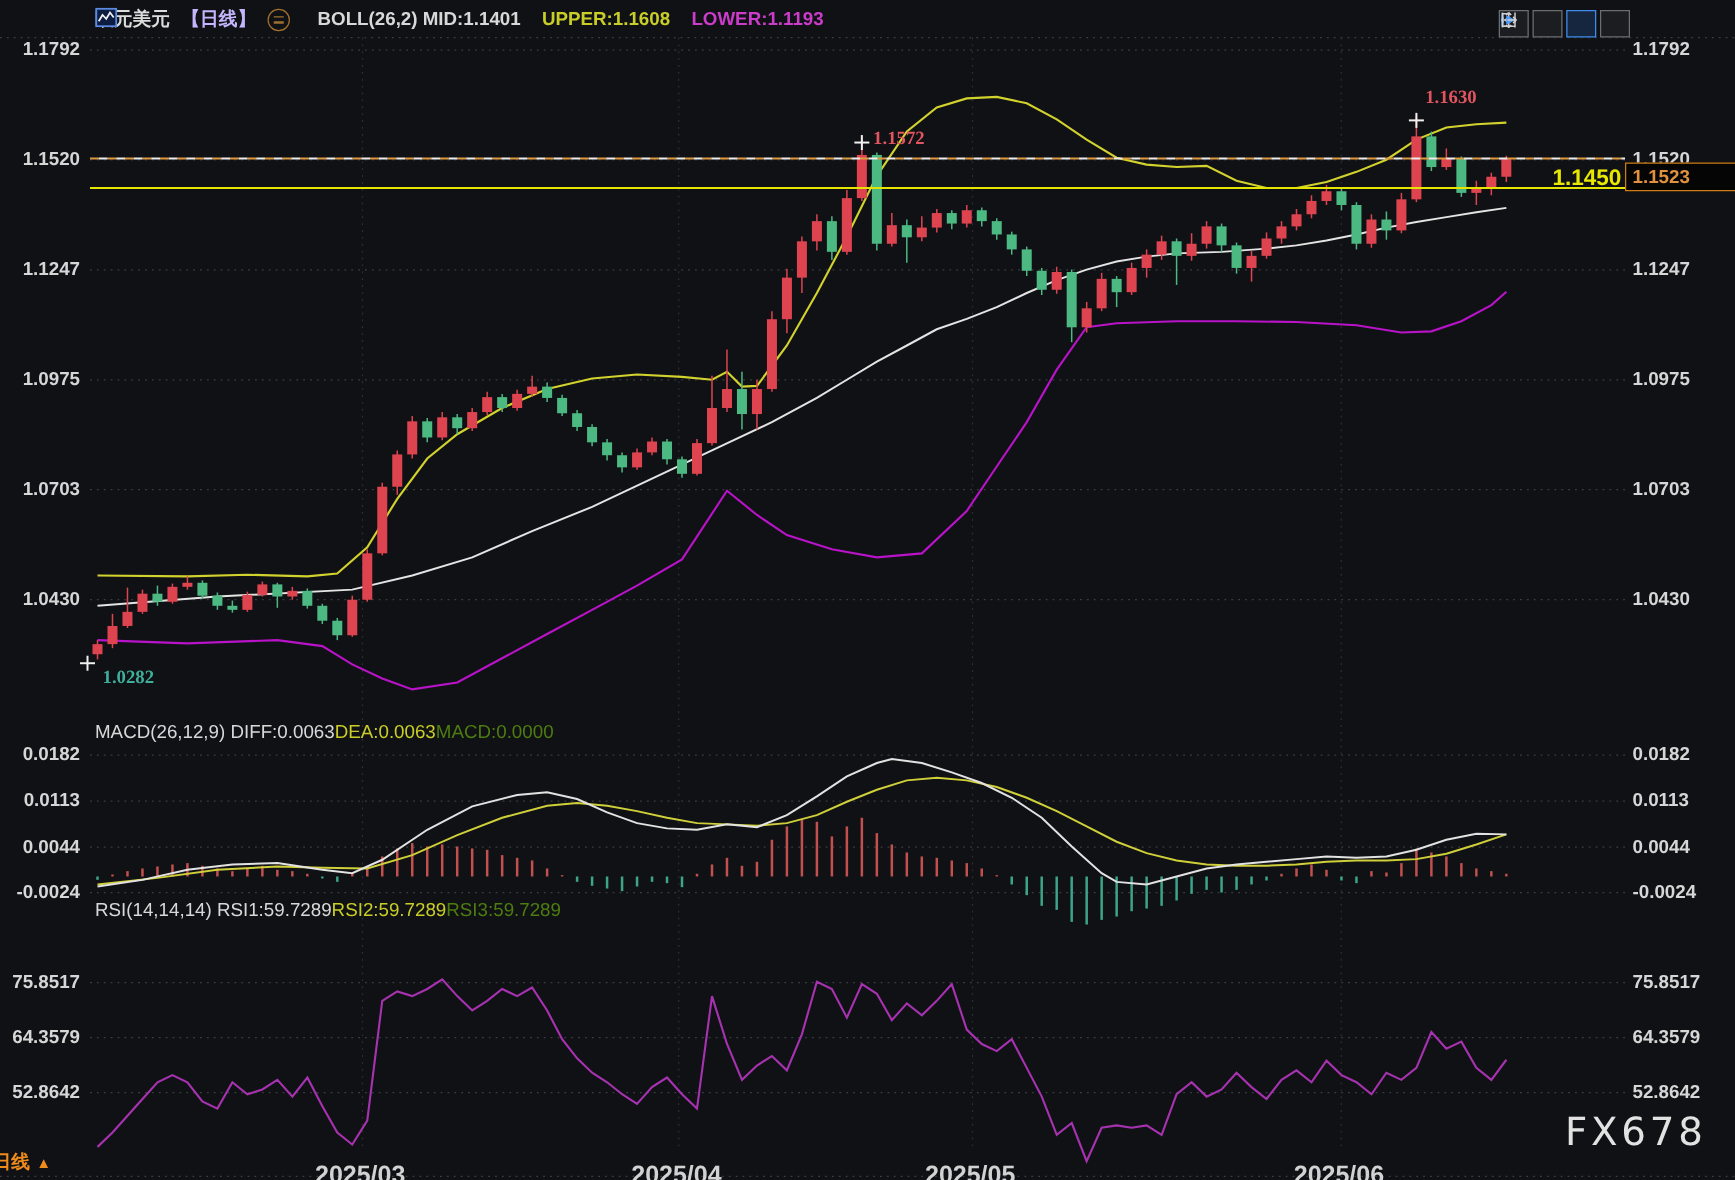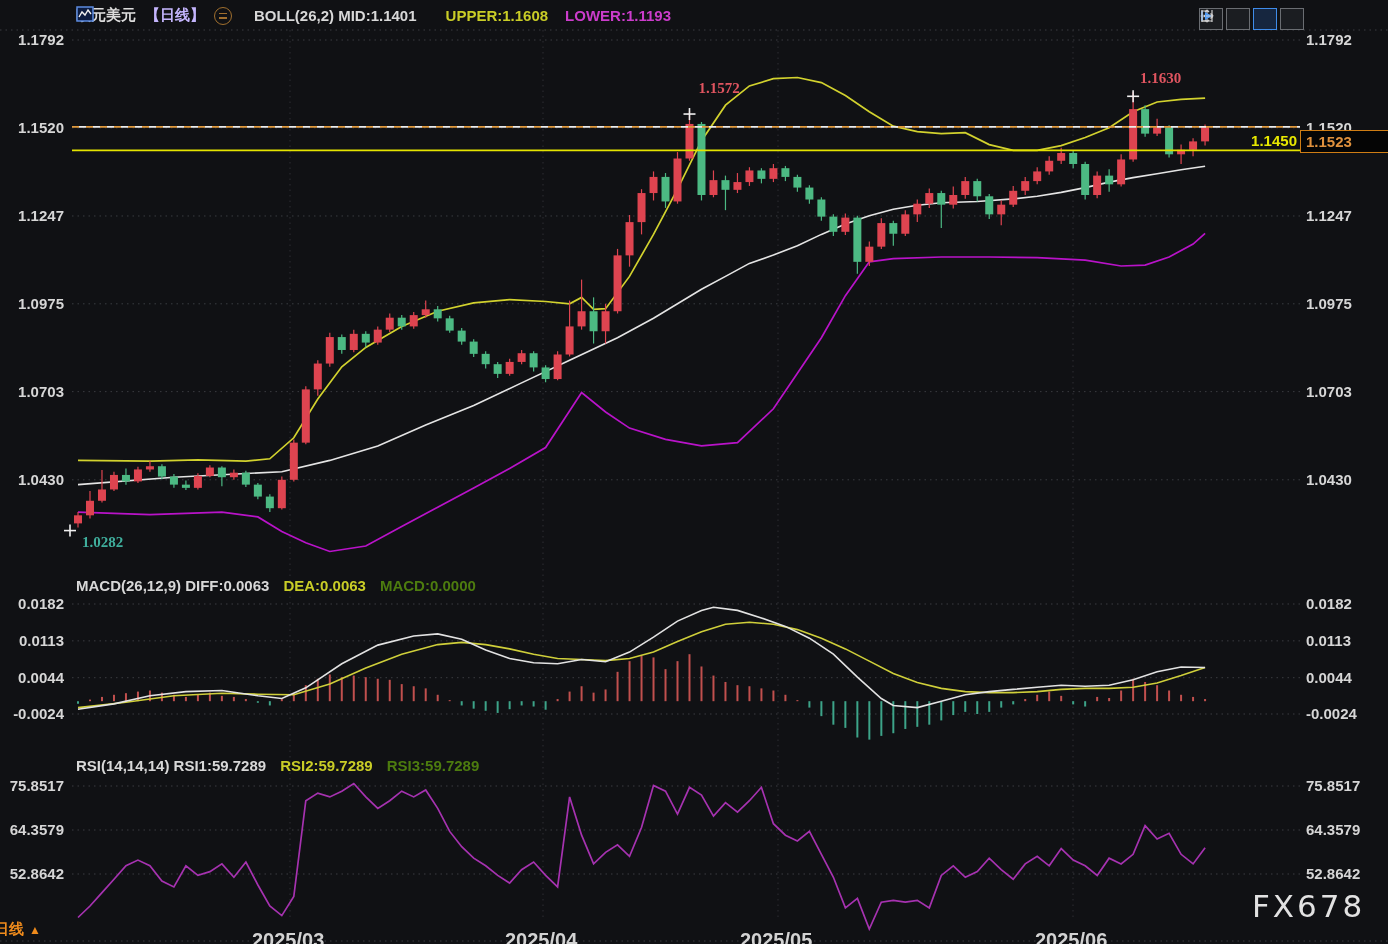--- a/index.html
+++ b/index.html
@@ -11,38 +11,38 @@
   #labels{position:absolute;inset:0;pointer-events:none;padding-left:23px;}
   .tick{position:absolute;height:20px;line-height:20px;font-size:15px;font-weight:700;color:#d6d6d6;}
   .tickL{left:0;width:64px;text-align:right;}
   .tickR{left:1306px;text-align:left;}
   .month{position:absolute;top:929px;width:90px;text-align:left;font-size:20px;font-weight:700;color:#d2d2d2;}
   .anno{position:absolute;font-size:15px;font-weight:700;font-family:Liberation Serif, serif;}
   #topbar{position:absolute;left:76px;top:6px;display:flex;align-items:center;gap:9px;font-size:15px;font-weight:600;}
   .t-title{color:#dcdcdc;}
   .t-badge{color:#c4b5fd;}
   .t-boll{color:#d8d8d8;margin-left:4px;}
-  .t-upper{color:#c9cd27;margin-left:20px;}
+  .t-upper{color:#c9cd27;margin-left:8px;}
   .t-lower{color:#cb3ccb;margin-left:8px;}
   .gear{width:16px;height:16px;border:1.5px solid #a06f2e;border-radius:50%;
         display:inline-flex;flex-direction:column;justify-content:center;gap:3px;align-items:center;}
   .gear i{display:block;width:8px;height:1.5px;background:#a06f2e;}
   #toolbar{position:absolute;top:8px;left:1199px;display:flex;gap:3px;}
   .tool{width:22px;height:20px;border:1px solid #6a6d72;background:#1b1d21;display:flex;
         align-items:center;justify-content:center;}
   .tool.active{border-color:#3f8cea;background:#16263f;}
-  #macdbar,#rsibar{position:absolute;left:76px;display:flex;gap:14px;font-size:15px;font-weight:700;}
+  #macdbar,#rsibar{position:absolute;left:76px;display:flex;font-size:15px;font-weight:400;}
   #macdbar{top:577px;}
-  #rsibar{top:757px;}
+  #rsibar{top:720px;}
   .w{color:#d8d8d8;} .y{color:#c9cd27;} .m{color:#4d7c0f;}
   #pricebox{position:absolute;left:1300px;top:130px;width:82px;height:21px;line-height:21px;
             border:1px solid #cf7d14;background:#050505;color:#e0913d;font-size:15px;font-weight:700;
             padding-left:5px;z-index:5;}
   #support{position:absolute;left:1173px;top:132px;width:124px;text-align:right;color:#e8e800;
-           font-size:15px;font-weight:700;}
+           font-size:18px;font-weight:700;}
   #watermark{position:absolute;left:1252px;top:888px;font-size:31px;color:#e2e2e2;letter-spacing:3px;
              font-family:"DejaVu Sans",sans-serif;}
   #bl-period{position:absolute;left:-6px;top:920px;font-size:15px;font-weight:700;color:#ef8b1c;
              display:flex;align-items:center;gap:5px;}
   #bl-period .tri{font-size:12px;}
 </style>
 </head>
 <body>
 
 <div id="app">
@@ -393,21 +393,21 @@
       <div class="tick tickR" style="top: 776px;">75.8517</div>
       <div class="tick tickL" style="top: 820.002px;">64.3579</div>
       <div class="tick tickR" style="top: 820.002px;">64.3579</div>
       <div class="tick tickL" style="top: 864.003px;">52.8642</div>
       <div class="tick tickR" style="top: 864.003px;">52.8642</div>
       <div class="month" style="left: 252px;">2025/03</div>
       <div class="month" style="left: 505px;">2025/04</div>
       <div class="month" style="left: 740px;">2025/05</div>
       <div class="month" style="left: 1035px;">2025/06</div>
       <div class="anno" style="left: 1140.12px; top: 70.3098px; color: rgb(224, 85, 96);">1.1630</div>
-      <div class="anno" style="left: 698.49px; top: 80px; color: rgb(224, 85, 96);">1.1572</div>
+      <div class="anno" style="left: 698.49px; top: 103px; color: rgb(224, 85, 96);">1.1572</div>
       <div class="anno" style="left: 82px; top: 533.579px; color: rgb(63, 174, 156);">1.0282</div>
     </div>
 
   <div id="topbar">
     <span class="t-title">欧元美元</span>
     <span class="t-badge">【日线】</span>
     <span class="gear">
         <i></i>
         <i></i>
       </span>

